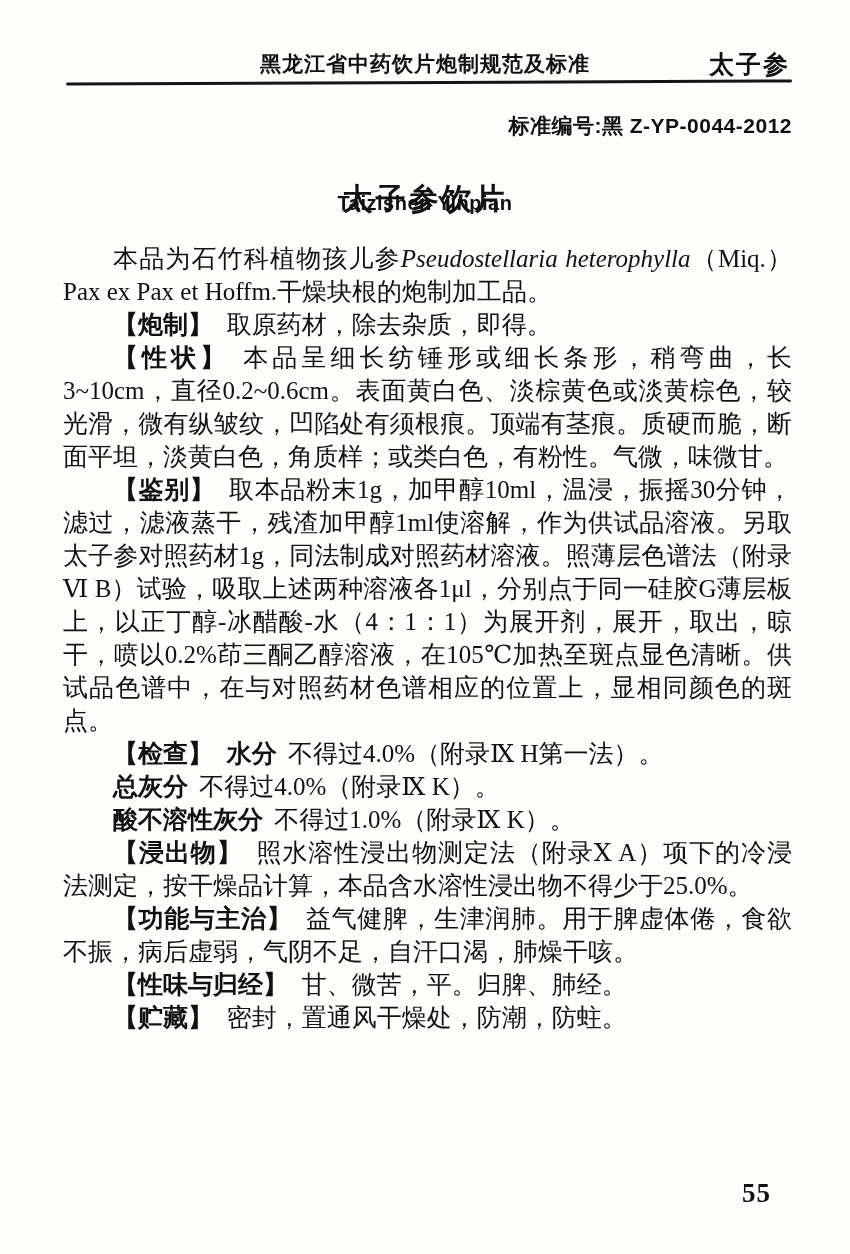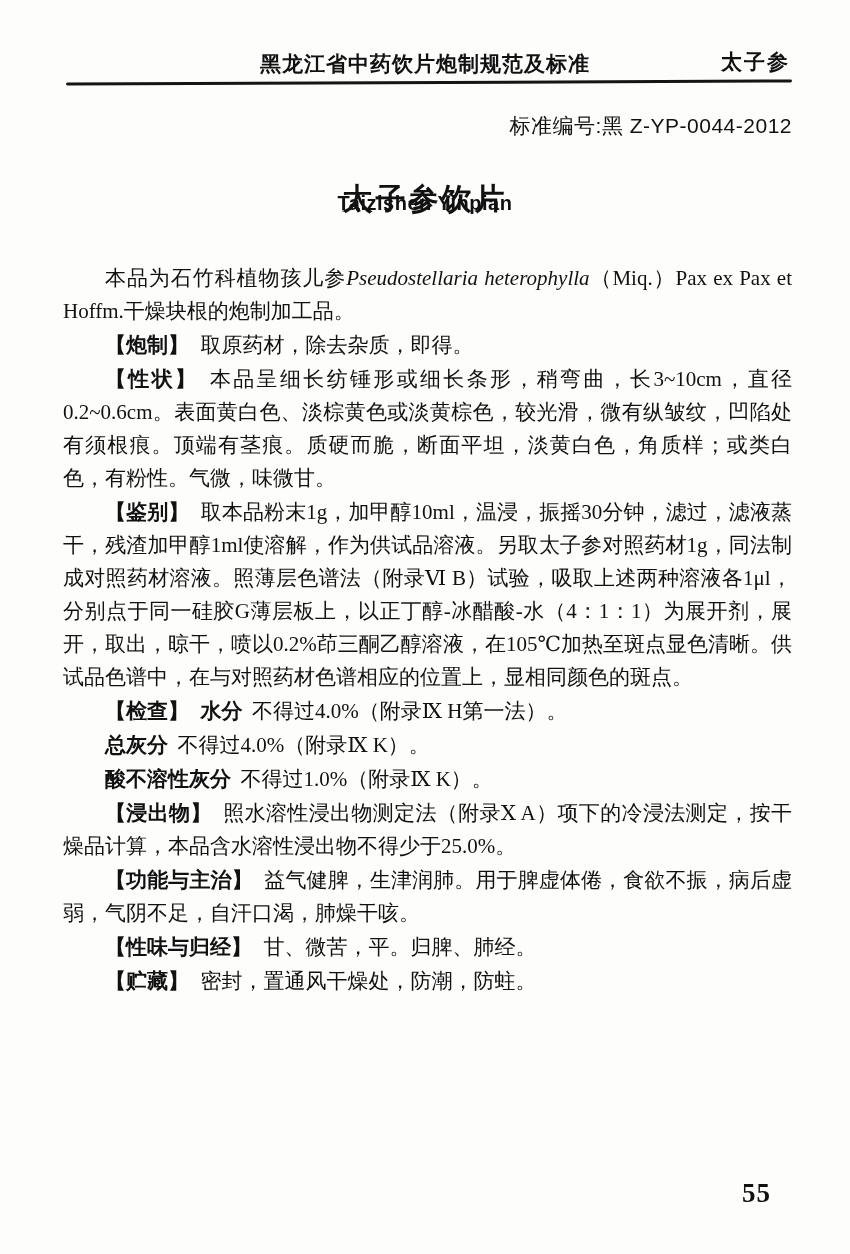--- a/index.html
+++ b/index.html
@@ -19,50 +19,50 @@
   .running-header { position: absolute; top: 0; left: 0; width: 100%; height: 100px; }
   .book-title {
     position: absolute; top: 50px; left: 0; width: 100%;
     text-align: center;
     font-family: "Liberation Sans", "DejaVu Sans", sans-serif;
     font-weight: 700; font-size: 21px; letter-spacing: 1px;
   }
   .chapter-title {
     position: absolute; top: 48px; right: 60px;
     font-family: "Liberation Sans", "DejaVu Sans", sans-serif;
-    font-weight: 700; font-size: 21px; letter-spacing: 2px;
+    font-weight: 700; font-size: 25px; letter-spacing: 2px;
   }
   .header-rule {
     position: absolute; top: 81px; left: 66px; width: 726px; height: 3px;
     background: #151515;
     transform: rotate(-0.25deg);
     border-radius: 2px;
   }
   
   .standard-number {
     position: absolute; top: 112px; right: 58px;
     font-family: "Liberation Sans", "DejaVu Sans", sans-serif;
-    font-weight: 400; font-size: 21px; letter-spacing: 0.5px;
+    font-weight: 700; font-size: 21px; letter-spacing: 0.5px;
   }
   .page-title {
     position: absolute; top: 147px; left: 0; width: 100%;
     text-align: center;
     font-family: "Liberation Sans", "DejaVu Sans", sans-serif;
     font-weight: 700; font-size: 30px; letter-spacing: 3px; margin-top: 32px;
   }
   .page-title-pinyin {
     position: absolute; top: 192px; left: 0; width: 100%;
     text-align: center;
     font-family: "Liberation Sans", "DejaVu Sans", sans-serif;
     font-weight: 700; font-size: 20px; letter-spacing: 0.5px;
   }
   
   .doc-body {
-    position: absolute; top: 262px; left: 63px; width: 729px;
-    font-size: 21px; line-height: 33px;
+    position: absolute; top: 242px; left: 63px; width: 729px;
+    font-size: 25px; line-height: 33px;
     text-align: justify;
     font-weight: 500;
   }
   .para { text-indent: 2em; margin: 0; }
   .sec-label, .sub-label {
     font-family: "Liberation Sans", "DejaVu Sans", sans-serif;
     font-weight: 700;
   }
   .sec-label { margin-right: 0.55em; }
   .sub-label { margin-right: 0.45em; margin-top: 27px; }

